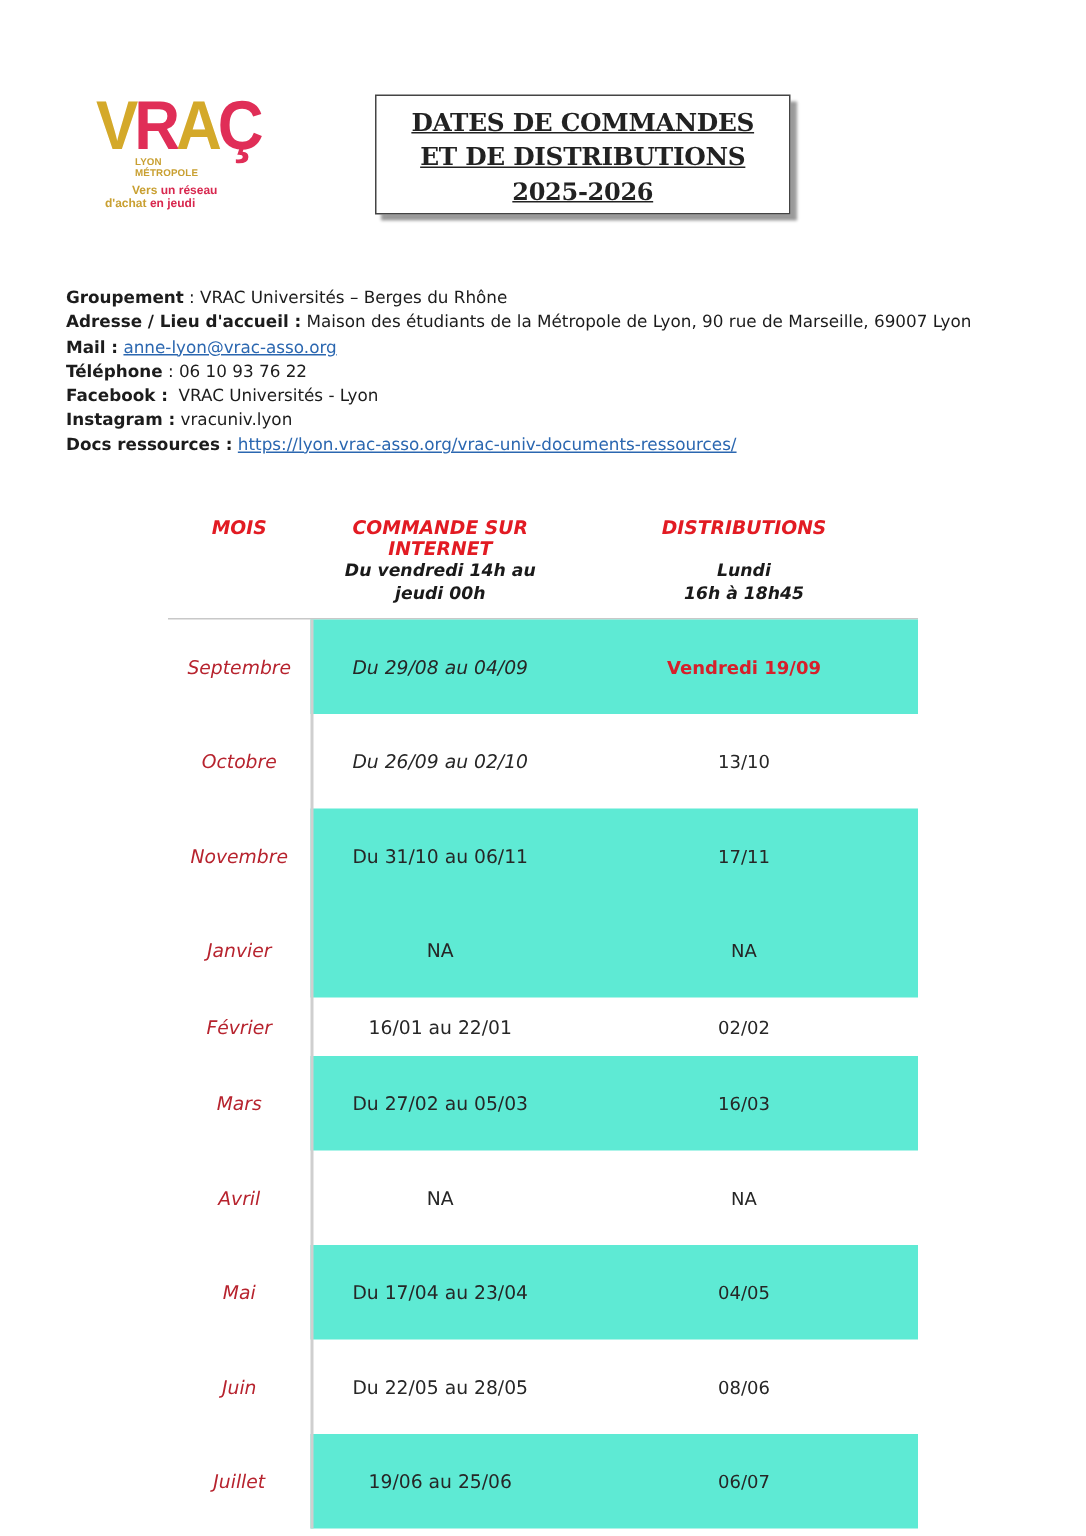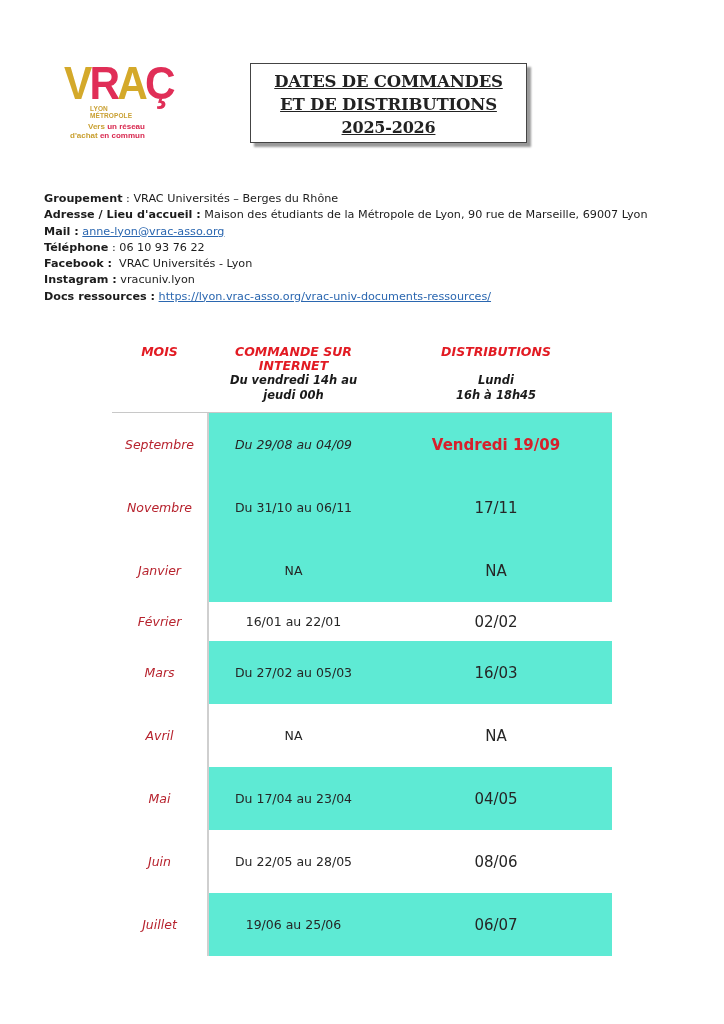--- a/index.html
+++ b/index.html
@@ -36,39 +36,39 @@
   .h-mois { left: 0; width: 95px; }
   .h-cmd { left: 95px; width: 173px; }
   .h-dist { left: 268px; width: 232px; }
 
   .sched-body { position: relative; }
   .sched-body::before { content: ""; position: absolute; left: 95px; top: 0; bottom: 0; width: 1.5px; background: #cfcfcf; }
   .trow { display: flex; align-items: center; height: 63px; }
   .trow.short { height: 39px; }
   .c-mois { width: 95px; text-align: center; font-style: italic; color: #b7232e; font-size: 12.5px; }
   .c-cmd { width: 173px; height: 100%; display: flex; align-items: center; justify-content: center; font-size: 12.5px; color: #262626; }
-  .c-dist { width: 232px; height: 100%; display: flex; align-items: center; justify-content: center; font-size: 15px; color: #262626; }
+  .c-dist { width: 232px; height: 100%; display: flex; align-items: center; justify-content: center; font-size: 12px; color: #262626; }
   .trow.shade .c-cmd, .trow.shade .c-dist { background: #5eead4; }
   .c-cmd.ital { font-style: italic; }
   .c-dist.hl { color: #d6202b; font-weight: bold; }
 </style>
 </head>
 <body>
 
 <div class="logo">
   <div class="logo-letters">
     <span class="gold">V</span><span class="pink">R</span><span class="gold">A</span><span class="pink">Ç</span>
   </div>
   <div class="logo-sub1">
     <div>LYON</div>
     <div>MÉTROPOLE</div>
   </div>
   <div class="logo-tag">
     <div style="padding-left:18px;"><span class="gold">Vers </span><span class="pink">un réseau</span></div>
-    <div><span class="gold">d'achat </span><span class="pink">en commun</span></div>
+    <div><span class="gold">d'achat </span><span class="pink">en jeudi</span></div>
   </div>
 </div>
 
 <div class="title-box">
   <div>DATES DE COMMANDES</div>
   <div>ET DE DISTRIBUTIONS</div>
   <div class="year">2025-2026</div>
 </div>
 
 <div class="info">
@@ -98,20 +98,25 @@
       <div class="sub">Lundi</div>
       <div class="sub">16h à 18h45</div>
     </div>
   </div>
 
   <div class="sched-body">
     <div class="trow shade">
       <div class="c-mois">Septembre</div>
       <div class="c-cmd ital">Du 29/08 au 04/09</div>
       <div class="c-dist hl">Vendredi 19/09</div>
+    </div>
+    <div class="trow">
+      <div class="c-mois">Octobre</div>
+      <div class="c-cmd ital">Du 26/09 au 02/10</div>
+      <div class="c-dist">13/10</div>
     </div>
     <div class="trow shade">
       <div class="c-mois">Novembre</div>
       <div class="c-cmd">Du 31/10 au 06/11</div>
       <div class="c-dist">17/11</div>
     </div>
     <div class="trow shade">
       <div class="c-mois">Janvier</div>
       <div class="c-cmd">NA</div>
       <div class="c-dist">NA</div>

